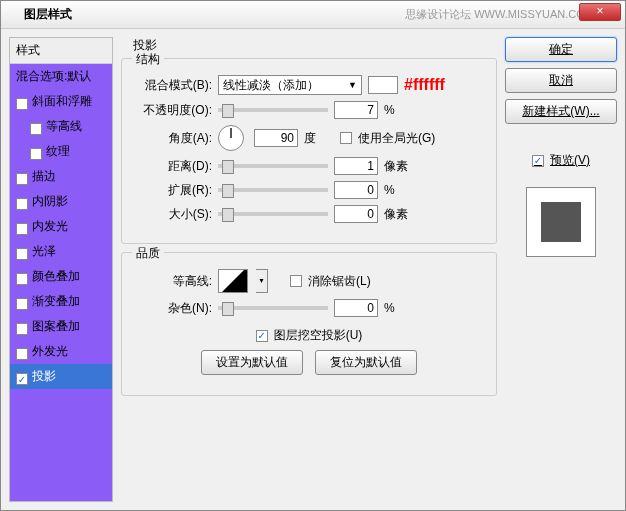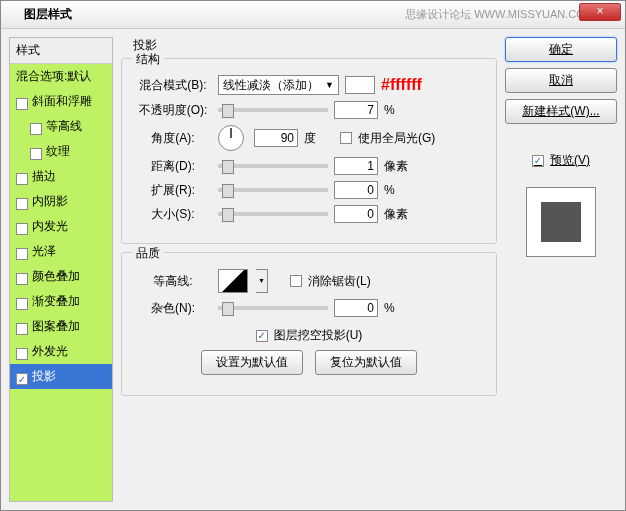--- a/index.html
+++ b/index.html
@@ -3,32 +3,32 @@
 <meta charset="utf-8">
 <style>
 * { box-sizing: border-box; font-family: "Microsoft YaHei", SimSun, sans-serif; font-size: 12px; }
 body { margin: 0; background: #8a9ba8; }
 .window { width: 626px; height: 511px; background: #f0f0f0; border: 1px solid #888; position: relative; }
 .titlebar { height: 28px; background: linear-gradient(#fff,#e8e8e8); border-bottom: 1px solid #ccc; display: flex; align-items: center; padding: 0 23px; }
 .title { font-weight: bold; flex: 1; }
 .watermark { color: #999; font-size: 11px; margin-right: 8px; }
 .closebtn { width: 42px; height: 18px; background: linear-gradient(#e57373,#c62828); border: 1px solid #a33; border-radius: 2px; color: #fff; text-align: center; line-height: 15px; cursor: pointer; position: absolute; right: 4px; top: 2px; }
 .body { display: flex; padding: 8px; gap: 8px; height: calc(100% - 28px); }
-.left { width: 104px; border: 1px solid #bbb; background: #bef264; }
+.left { width: 104px; border: 1px solid #bbb; background: #8b5cf6; }
 .left-head { background: #eee; padding: 4px 6px; border-bottom: 1px solid #ccc; }
 .left-item { padding: 4px 6px; display: flex; align-items: flex-end; gap: 4px; cursor: pointer; }
 .left-item.indent { padding-left: 20px; }
 .left-item.sel { background: #3a76d6; color: #fff; }
 .cb { width: 12px; height: 12px; border: 1px solid #888; background: #fff; display: inline-flex; align-items: center; justify-content: center; font-size: 9px; color: #333; }
 .mid { flex: 1; }
 .fieldset { border: 1px solid #ccc; border-radius: 3px; margin-bottom: 8px; padding: 10px 12px 14px; position: relative; }
 .fs-label { position: absolute; top: -8px; left: 10px; background: #f0f0f0; padding: 0 4px; }
 .row { display: flex; align-items: center; margin: 6px 0; gap: 6px; }
-.lbl { width: 78px; text-align: center; }
-.combo { border: 1px solid #888; background: #fff; height: 20px; padding: 0 4px; display: flex; align-items: center; justify-content: space-between; width: 121px; }
+.lbl { width: 78px; text-align: right; }
+.combo { border: 1px solid #888; background: #fff; height: 20px; padding: 0 4px; display: flex; align-items: center; justify-content: space-between; width: 144px; }
 .arrow { font-size: 9px; }
 .swatch { width: 30px; height: 18px; border: 1px solid #888; background: #fff; }
 .hex { color: #f00; font-weight: bold; font-size: 16px; }
 .slider { flex: 1; max-width: 110px; height: 4px; background: #ccc; position: relative; }
 .slider::after { content: ""; position: absolute; left: 4px; top: -4px; width: 10px; height: 12px; background: #ddd; border: 1px solid #888; }
 .numbox { width: 44px; height: 18px; border: 1px solid #888; background: #fff; padding: 0 3px; text-align: right; line-height: 16px; }
 .unit { width: 30px; }
 .dial { width: 26px; height: 26px; border: 1px solid #888; border-radius: 50%; background: #fff; position: relative; margin-right: 4px; }
 .dial::after { content: ""; position: absolute; left: 11px; top: 2px; width: 2px; height: 10px; background: #555; }
 .contour { width: 30px; height: 24px; border: 1px solid #888; background: linear-gradient(135deg,#fff 49%,#000 51%); margin-right: 2px; }

